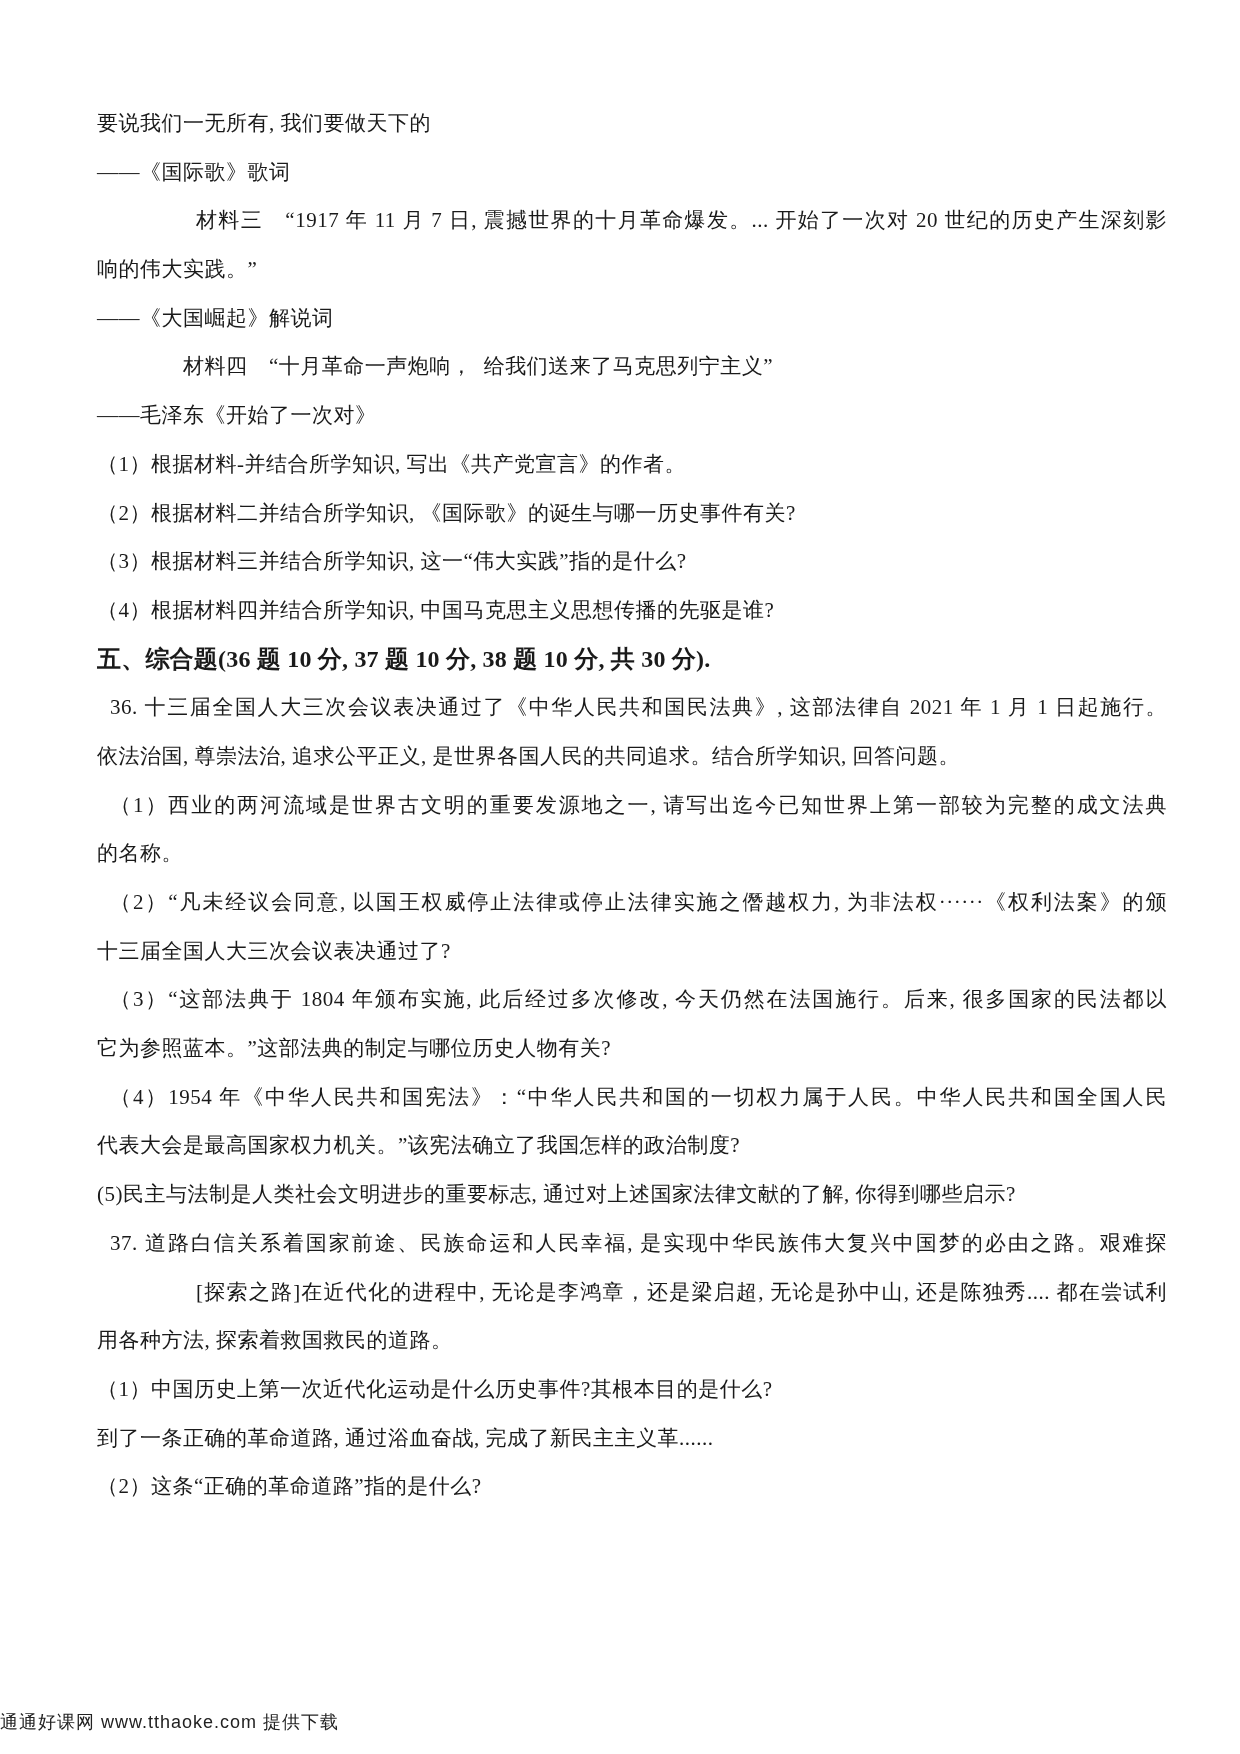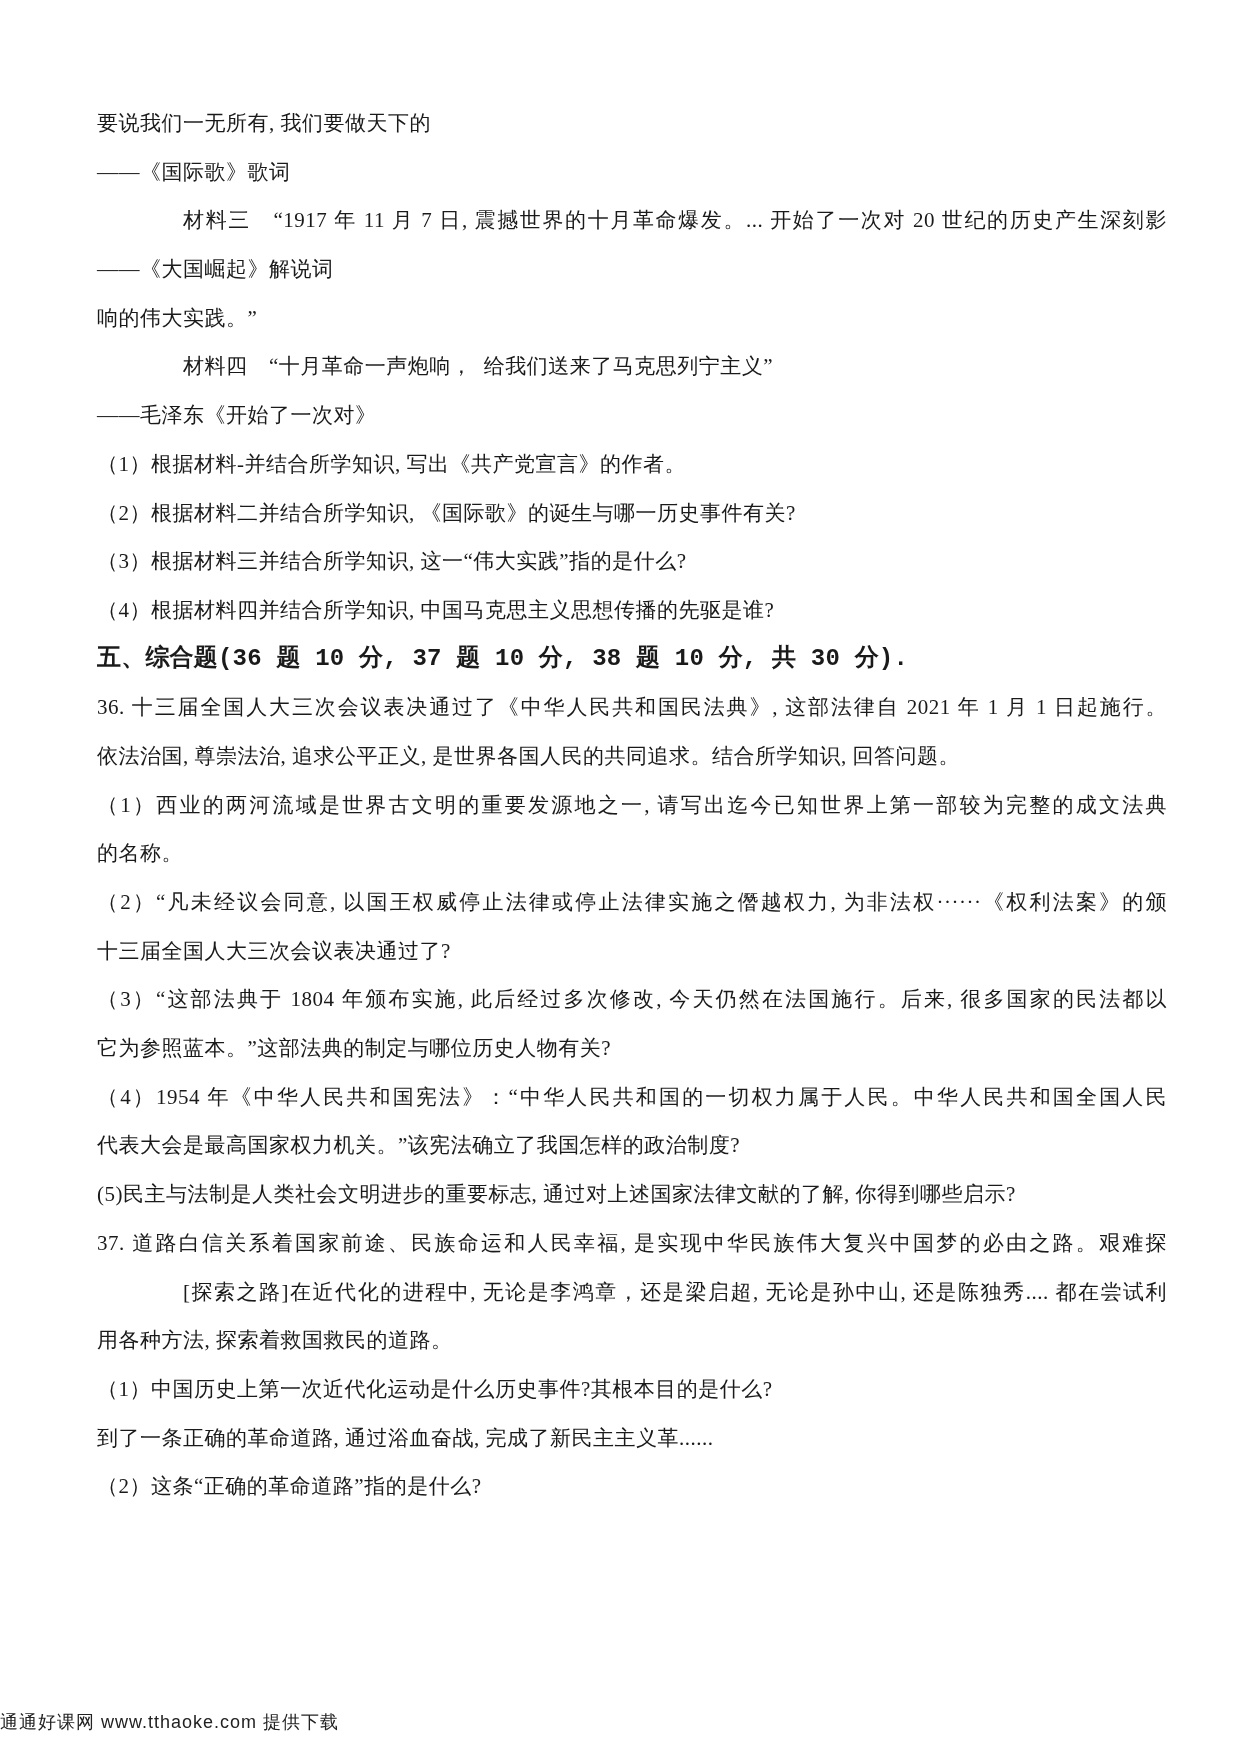--- a/index.html
+++ b/index.html
@@ -32,26 +32,27 @@
   }
   .text-line.right {
     text-align: left;
   }
   .text-line.indent {
     padding-left: 86px;
   }
   .text-line.fill {
     text-align: justify;
     text-align-last: justify;
+    margin-left: 13px;
   }
   .text-line.heading {
     font-weight: bold;
     font-size: 24px;
     letter-spacing: 0.2px;
-    font-family: Liberation Mono, monospace;
+    font-family: Liberation Serif, serif;
   }
   .page-footer {
     position: absolute;
     left: 0;
     right: 0;
     top: 1710px;
     text-align: left;
     font-size: 18px;
     color: #222222;
     font-family: "Liberation Sans", "DejaVu Sans", sans-serif;
@@ -60,22 +61,22 @@
 </style>
 </head>
 <body>
 
 <div class="page">
   <main class="doc-body">
 
   <div class="text-line">要说我们一无所有, 我们要做天下的</div>
       <div class="text-line right">——《国际歌》歌词</div>
       <div class="text-line indent fill">材料三　“1917 年 11 月 7 日, 震撼世界的十月革命爆发。... 开始了一次对 20 世纪的历史产生深刻影</div>
+      <div class="text-line">响的伟大实践。”</div>
       <div class="text-line right">——《大国崛起》解说词</div>
-      <div class="text-line">响的伟大实践。”</div>
       <div class="text-line indent">材料四　“十月革命一声炮响，  给我们送来了马克思列宁主义”</div>
       <div class="text-line right">——毛泽东《开始了一次对》</div>
       <div class="text-line">（1）根据材料-并结合所学知识, 写出《共产党宣言》的作者。</div>
       <div class="text-line">（2）根据材料二并结合所学知识, 《国际歌》的诞生与哪一历史事件有关?</div>
       <div class="text-line">（3）根据材料三并结合所学知识, 这一“伟大实践”指的是什么?</div>
       <div class="text-line">（4）根据材料四并结合所学知识, 中国马克思主义思想传播的先驱是谁?</div>
       <div class="text-line heading">五、综合题(36 题 10 分, 37 题 10 分, 38 题 10 分, 共 30 分).</div>
       <div class="text-line fill">36. 十三届全国人大三次会议表决通过了《中华人民共和国民法典》, 这部法律自 2021 年 1 月 1 日起施行。</div>
       <div class="text-line">依法治国, 尊崇法治, 追求公平正义, 是世界各国人民的共同追求。结合所学知识, 回答问题。</div>
       <div class="text-line fill">（1）西业的两河流域是世界古文明的重要发源地之一, 请写出迄今已知世界上第一部较为完整的成文法典</div>

